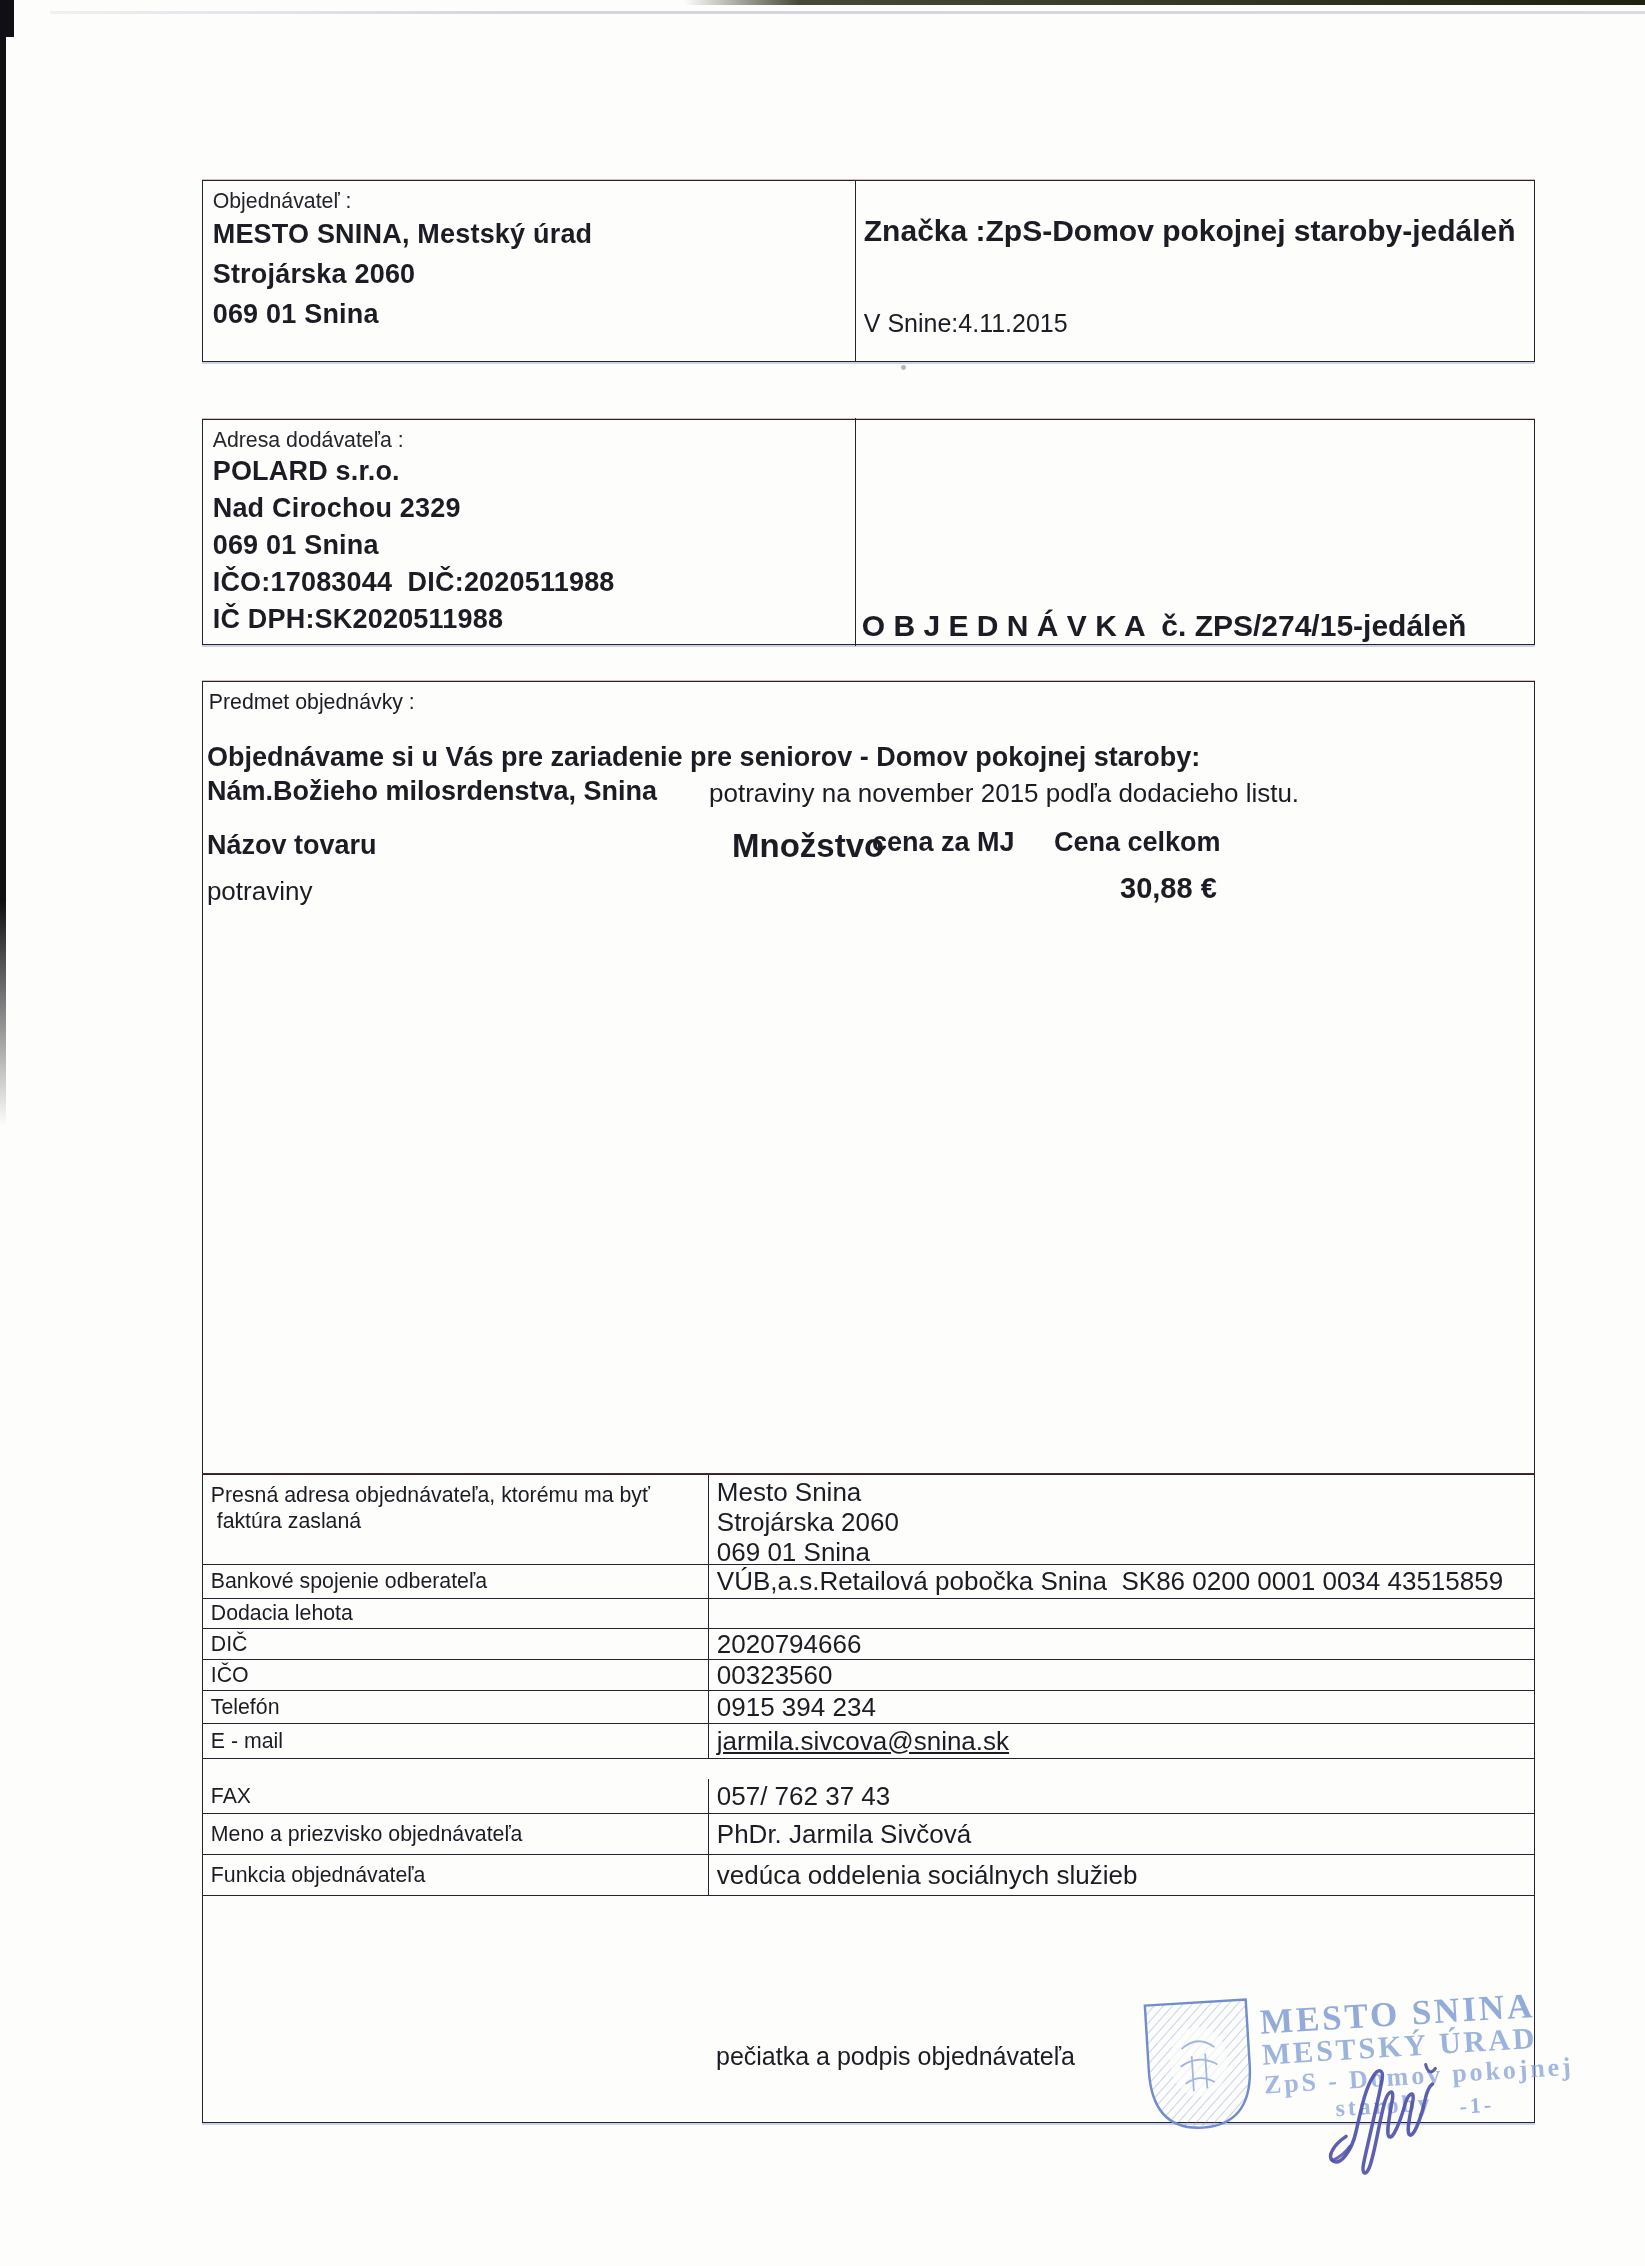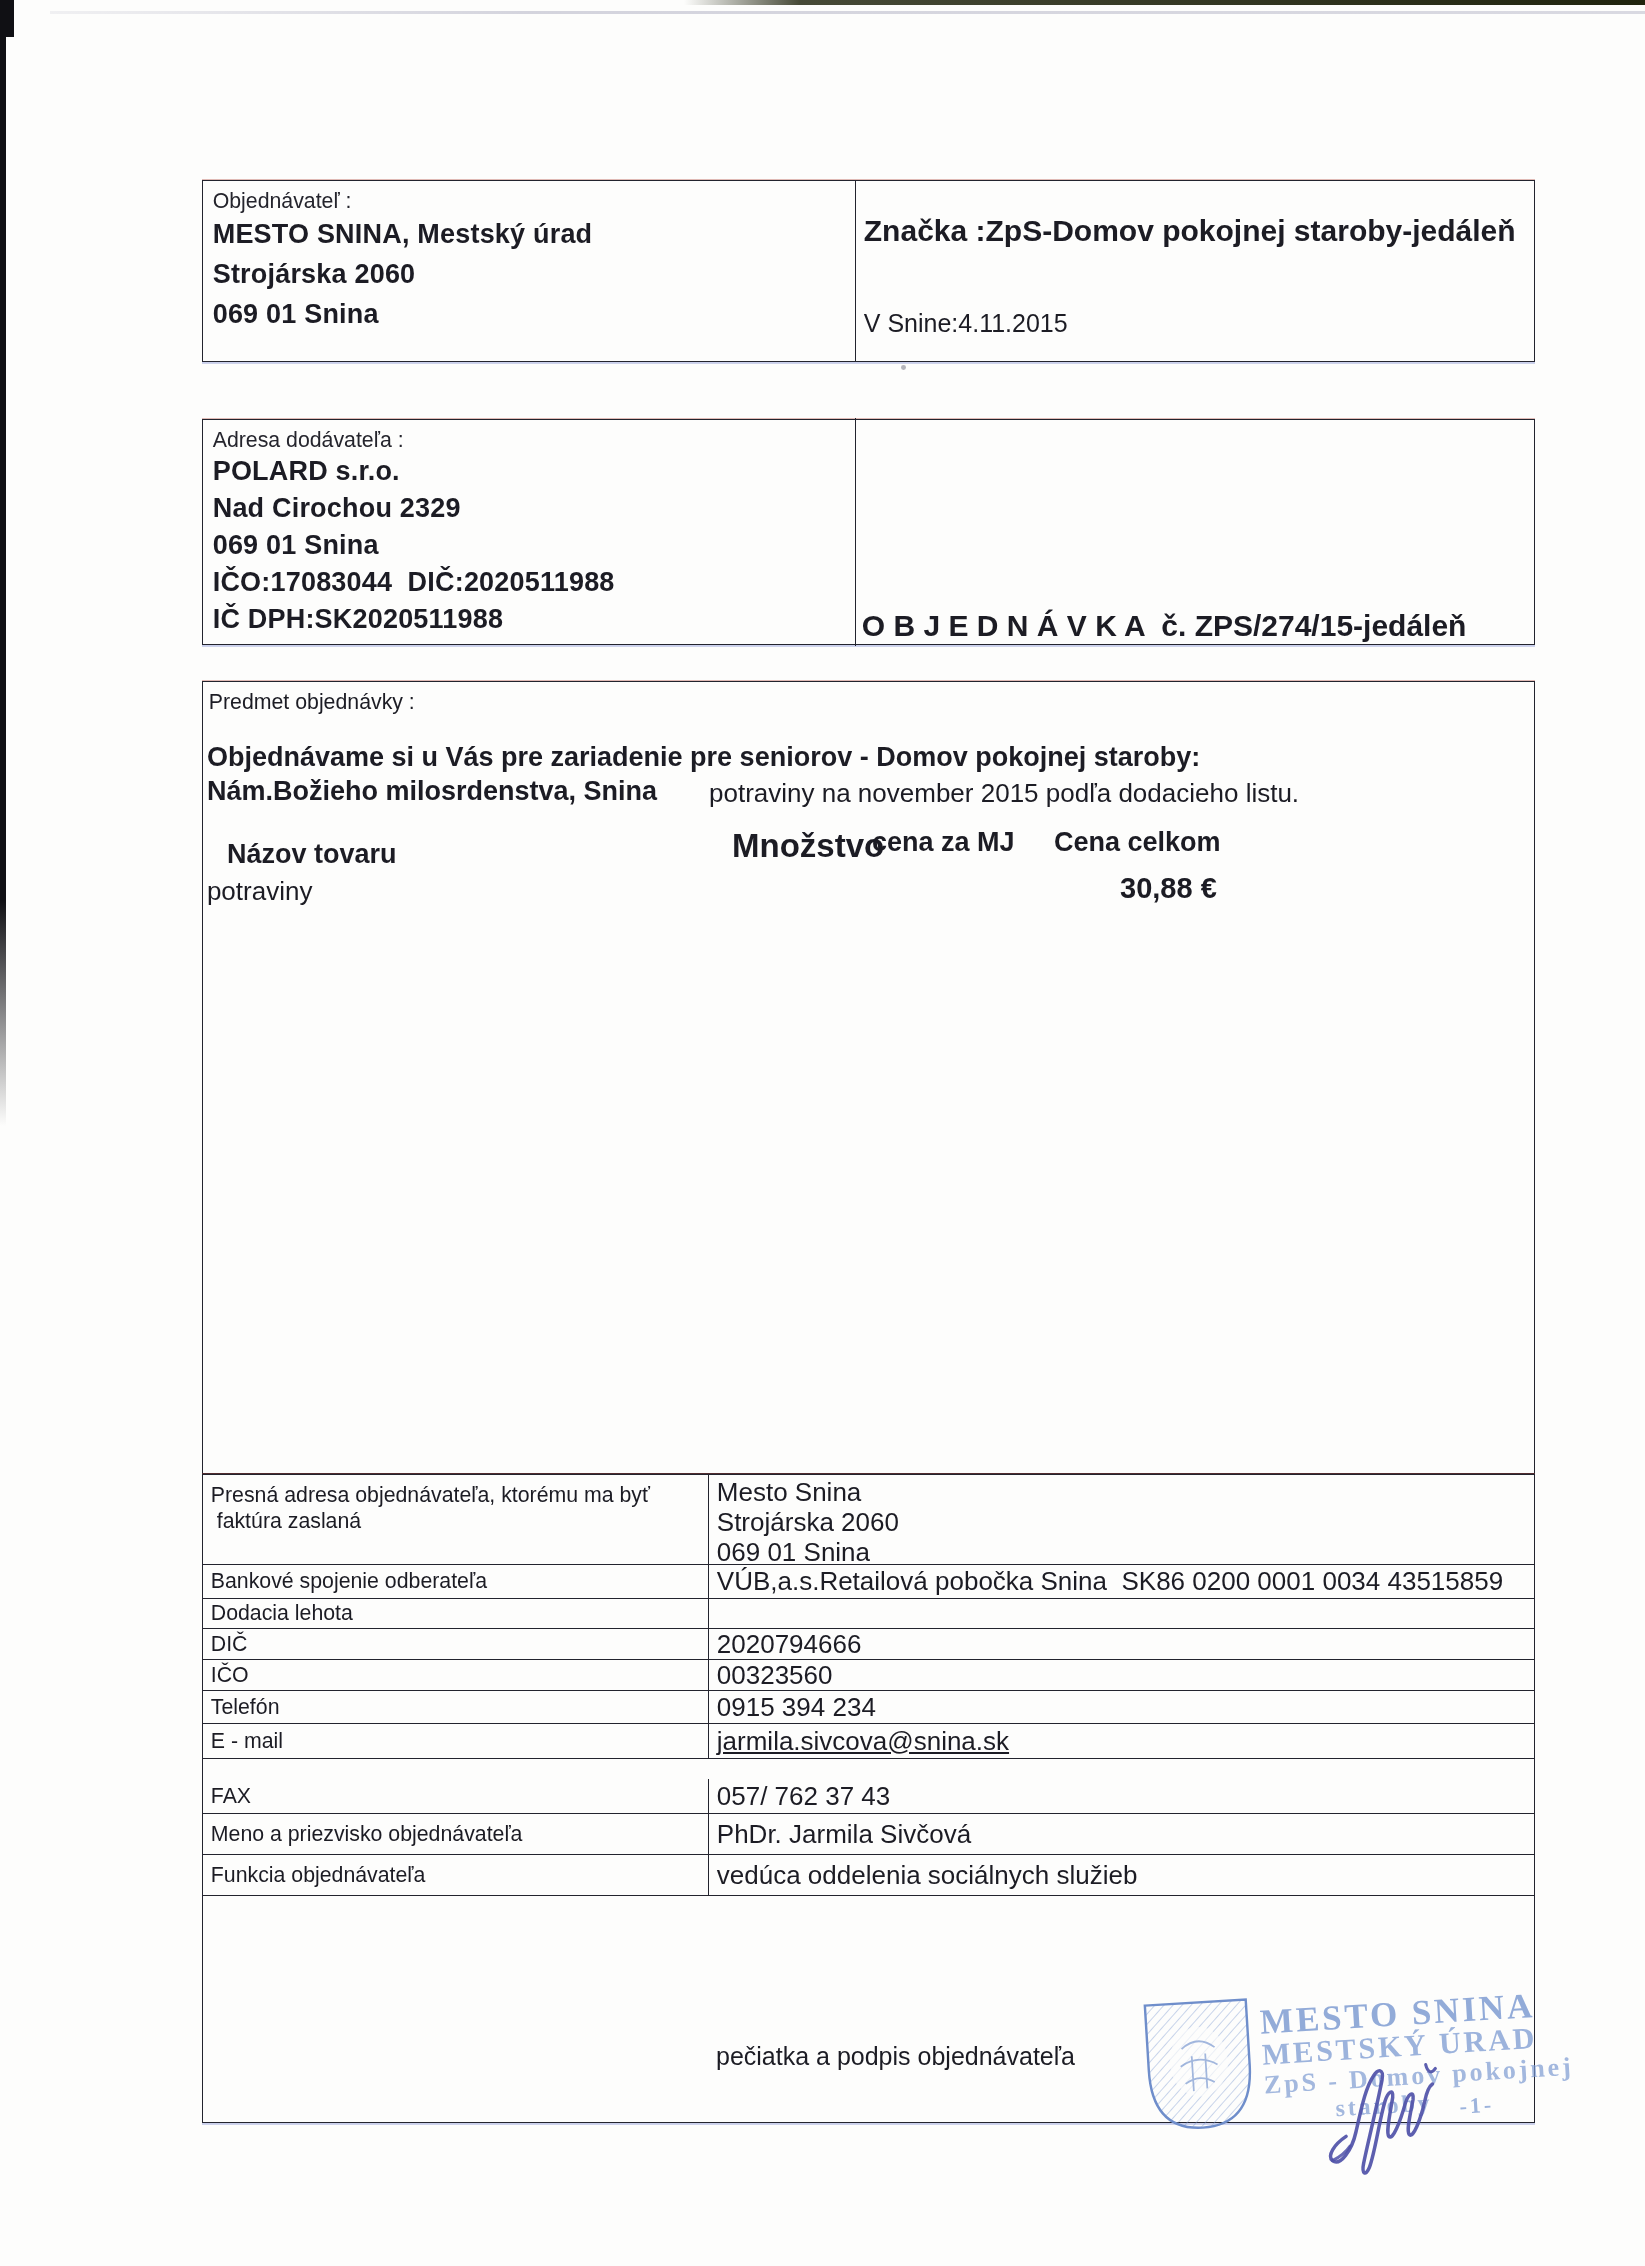--- a/index.html
+++ b/index.html
@@ -43,21 +43,21 @@
   .znacka{position:absolute;left:7.8px;top:33px;font-size:30px;font-weight:700;}
   .vsnine{position:absolute;left:7.8px;top:128px;font-size:25px;}
   .order-number{position:absolute;left:5.8px;top:77px;font-size:30px;font-weight:700;}
   
   .box3{top:681px;height:793px;}
   .box3 .abs{position:absolute;}
   .subj-label{left:5.8px;top:7.8px;font-size:21.3px;}
   .subj-intro{left:3.9px;top:60px;font-size:27px;font-weight:700;}
   .subj-addr{left:3.9px;top:94px;font-size:27px;font-weight:700;}
   .subj-note{left:506px;top:96px;font-size:26px;}
-  .h-name{left:3.9px;top:157px;font-size:27px;font-weight:700;margin-left:20px;}
+  .h-name{left:3.9px;top:148px;font-size:27px;font-weight:700;}
   .h-qty{left:529px;top:145px;font-size:33px;font-weight:700;}
   .h-unit{left:669px;top:145px;font-size:27px;font-weight:700;}
   .h-total{left:851px;top:145px;font-size:27px;font-weight:700;}
   .item-name{left:3.9px;top:194px;font-size:26px;}
   .item-total{left:917px;top:190px;font-size:29px;font-weight:700;}
   
   .details{top:1474px;height:649px;display:flex;flex-direction:column;}
   .drow{display:flex;border-bottom:1.9px solid var(--line);box-sizing:border-box;flex:none;}
   .dlabel{width:506px;border-right:1.9px solid var(--line);box-sizing:border-box;
     font-size:21.3px;display:flex;align-items:center;padding:0 0 0 7.8px;}

